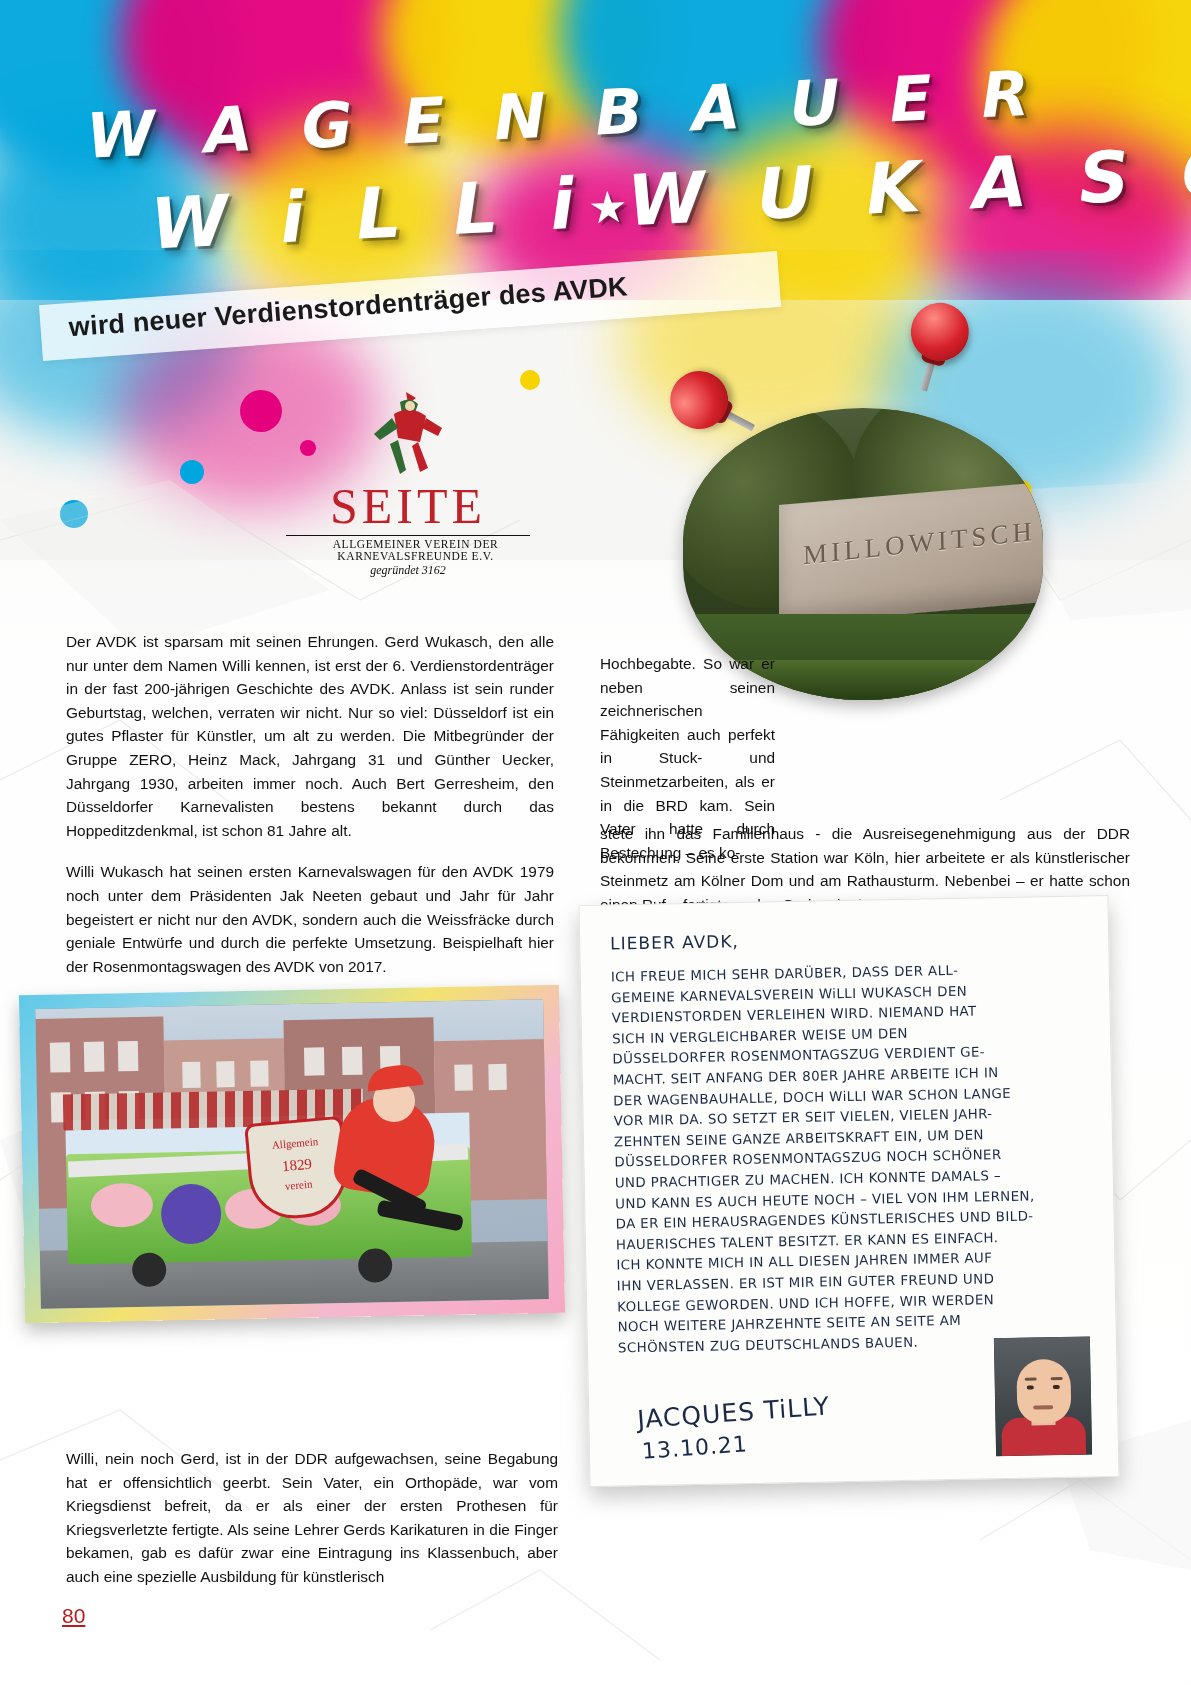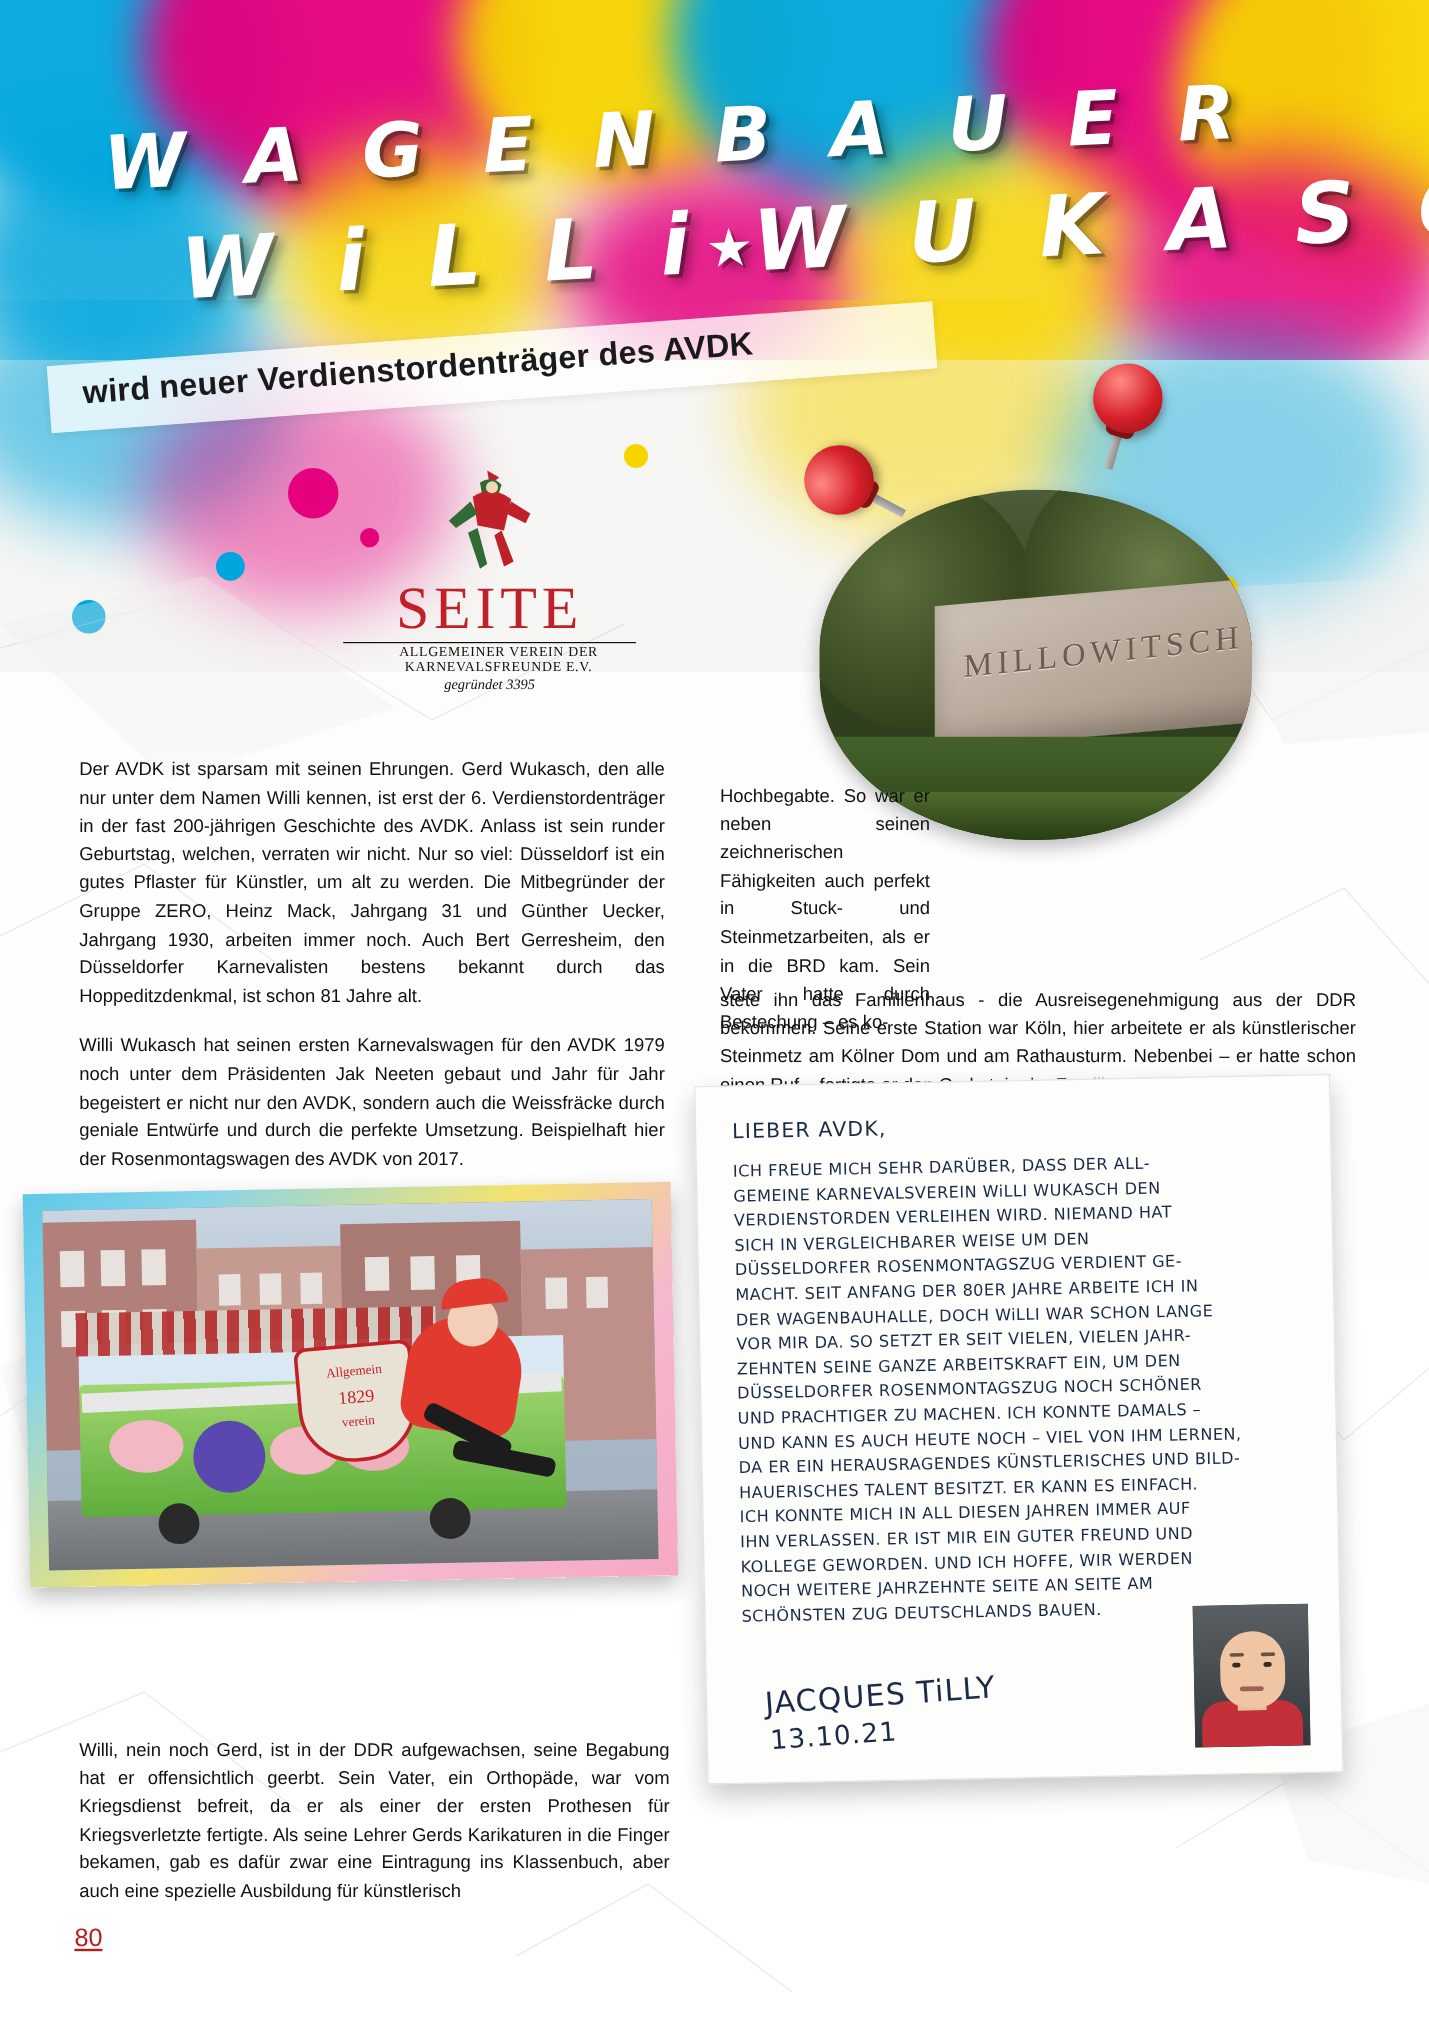--- a/index.html
+++ b/index.html
@@ -259,21 +259,21 @@
         <path d="M70 54 l10 26 -8 4 -8 -26 z" fill="#c02128"></path>
         <path d="M44 30 l-18 16 6 6 18 -12 z" fill="#2f6b33"></path>
         <path d="M78 30 l16 10 -4 8 -16 -8 z" fill="#c02128"></path>
         <circle cx="62" cy="18" r="5" fill="#f0d8b4"></circle>
       </g>
     </svg>
   </div>
   <div class="logo-word">SEITE</div>
   <div class="logo-rule"></div>
   <div class="logo-sub">ALLGEMEINER VEREIN DER KARNEVALSFREUNDE E.V.</div>
-  <div class="logo-sub2">gegründet 3395</div>
+  <div class="logo-sub2">gegründet 3162</div>
 </div>
 
 <div class="photo-milo">
   <div class="milo-sky"></div>
   <div class="milo-bush"></div>
   <div class="milo-bush2"></div>
   <div class="milo-stone"></div>
   <div class="milo-text">MILLOWITSCH</div>
   <div class="milo-grass"></div>
   <div class="milo-grass2"></div>

